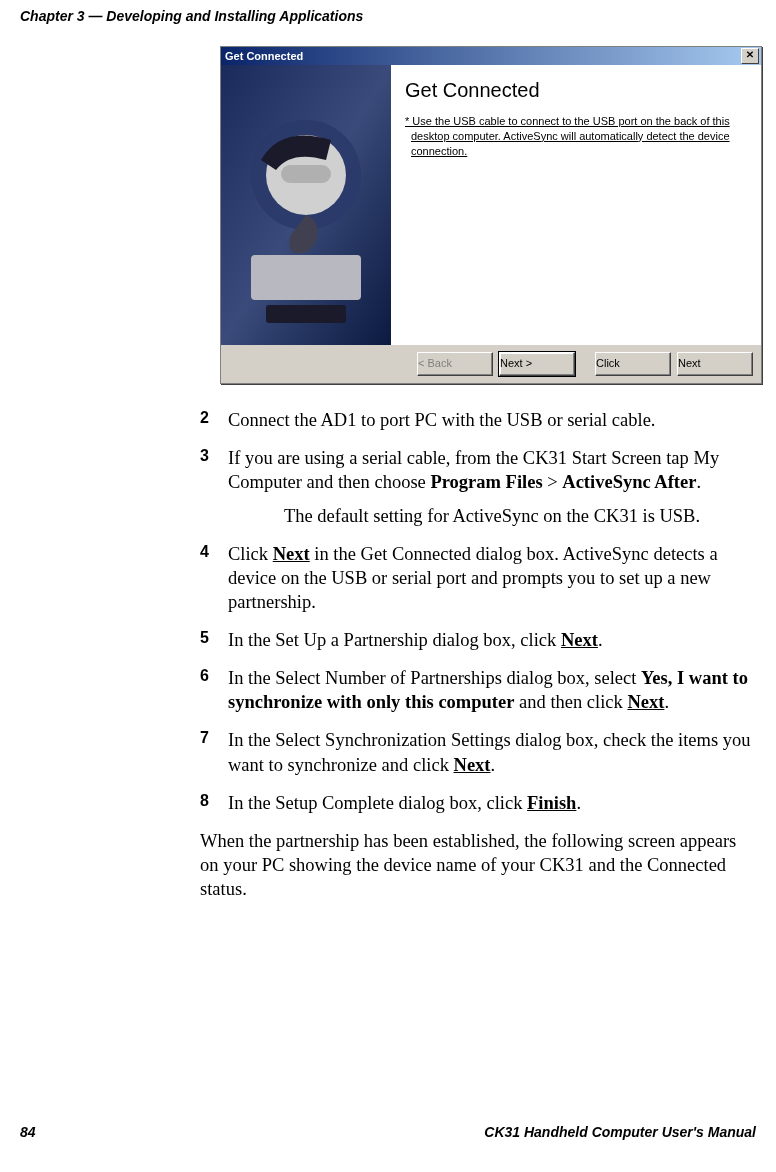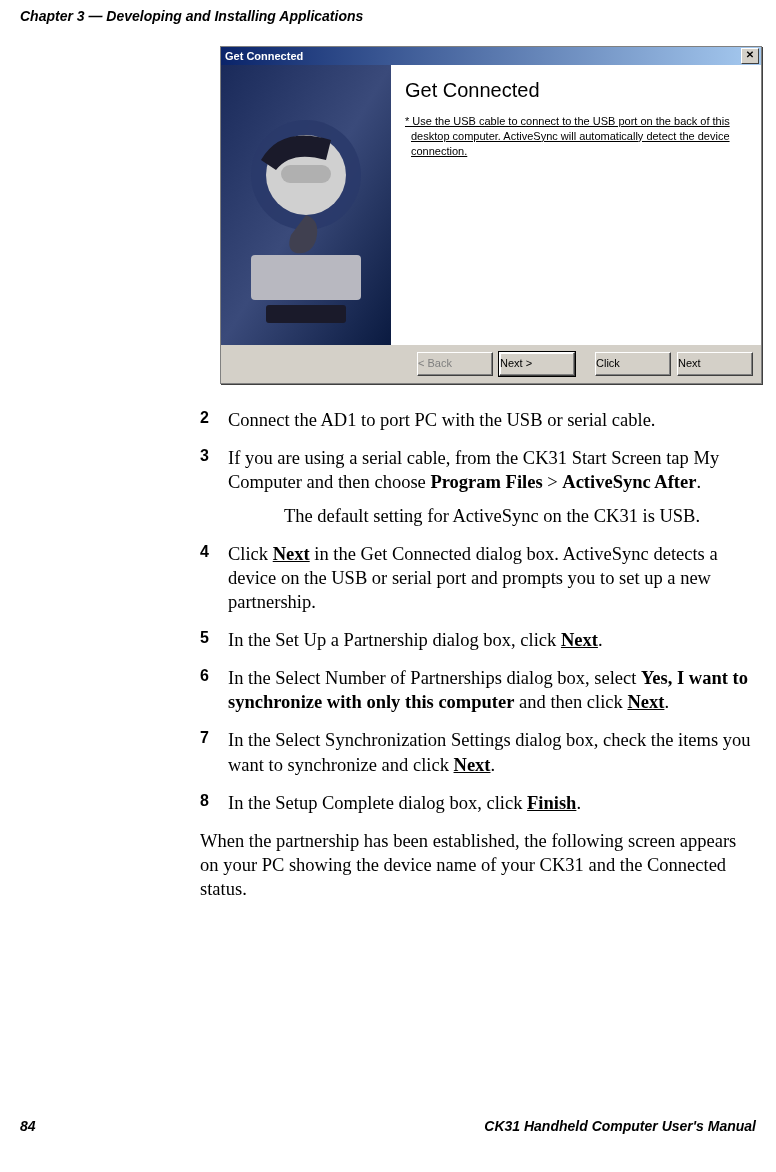--- a/index.html
+++ b/index.html
@@ -140,21 +140,21 @@
     margin: 10px 0 0 0;
     text-align: center;
   }
   .after {
     margin: 14px 0 0 0;
   }
   .u { text-decoration: underline; }
   b { font-weight: bold; }
   .footer {
     position: absolute;
-    bottom: 38px;
+    bottom: 32px;
     left: 20px;
     right: 20px;
     display: flex;
     justify-content: space-between;
     font-family: Arial, Helvetica, sans-serif;
     font-weight: bold;
     font-style: italic;
     font-size: 14px;
   }
 </style>

